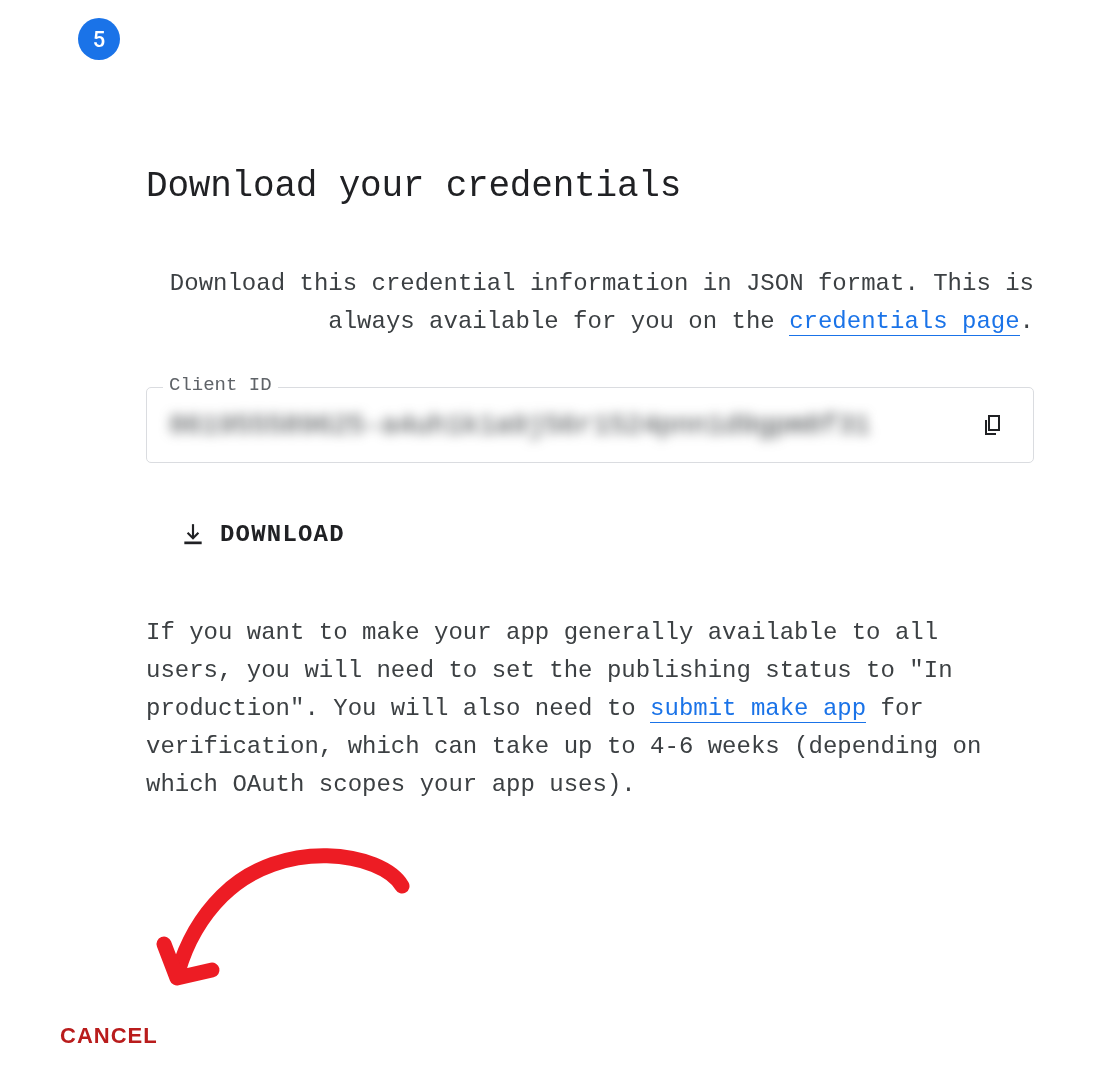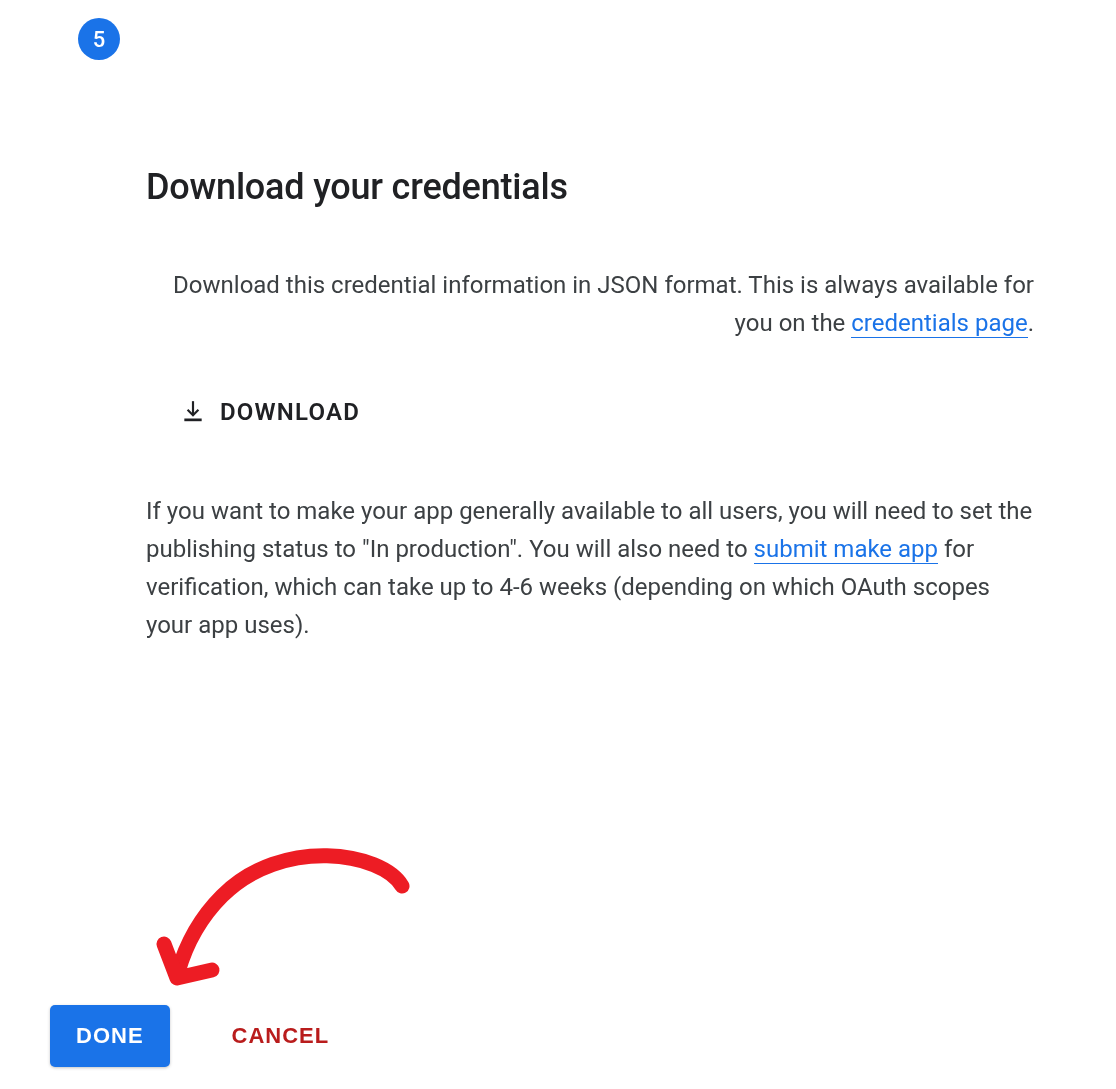--- a/index.html
+++ b/index.html
@@ -34,20 +34,21 @@
   }
   .step-title {
     font-size: 36px;
     font-weight: 700;
     letter-spacing: -0.3px;
   }
   .content {
     padding-left: 146px;
     padding-right: 82px;
     padding-top: 106px;
+    font-family: Liberation Mono, monospace;
   }
   .sub-title {
     font-size: 36px;
     font-weight: 500;
     color: #202124;
     margin: 0 0 58px 0;
     letter-spacing: -0.2px;
   }
   .desc {
     font-size: 24px;
@@ -171,20 +172,30 @@
   </div>
 </div>
 
 <div class="content">
   <h2 class="sub-title">Download your credentials</h2>
 
   <p class="desc">
     <span>Download this credential information in JSON format. This is always available for you on the </span><a class="link">credentials page</a><span>.</span>
   </p>
 
+  <div class="field-wrap">
+    <div class="field-label">Client ID</div>
+    <div class="field-value">861955589625-a4uh1k1a9j56r1524pnn1d9gpm8f31</div>
+    <div class="copy-btn">
+      <svg viewBox="0 0 24 24">
+        <path fill="none" stroke="#202124" stroke-width="2" d="M8 3h10v14H8z"></path>
+        <path fill="none" stroke="#202124" stroke-width="2" d="M5 7v14h10"></path>
+      </svg>
+    </div>
+  </div>
 
   <div class="download-btn">
     <svg viewBox="0 0 24 24">
       <path fill="#202124" d="M12 2v11.6l4.3-4.3 1.4 1.4L12 16.4 6.3 10.7l1.4-1.4L12 13.6V2h0z"></path>
       <rect fill="#202124" x="4" y="18" width="16" height="2.5"></rect>
       <rect fill="#202124" x="11" y="2" width="2" height="12"></rect>
     </svg>
     <span>DOWNLOAD</span>
   </div>
 
@@ -193,15 +204,14 @@
     <span>If you want to make your app generally available to all users, you will need to set the publishing status to "In production". You will also need to </span><a class="link">submit make app</a><span> for verification, which can take up to 4-6 weeks (depending on which OAuth scopes your app uses).</span>
   </p>
 </div>
 
 <svg class="annotation-arrow" viewBox="0 0 260 170">
   <path d="M 250 40 C 230 6, 130 -10, 70 50 C 48 72, 34 98, 26 126" fill="none" stroke="#ed1c24" stroke-width="15" stroke-linecap="round"></path>
   <path d="M 12 98 L 25 132 L 60 124" fill="none" stroke="#ed1c24" stroke-width="15" stroke-linecap="round" stroke-linejoin="round"></path>
 </svg>
 
 <div class="action-row">
-  <button class="btn-primary">DONE</button>
   <button class="btn-flat">CANCEL</button>
 </div>
 
 </body></html>

